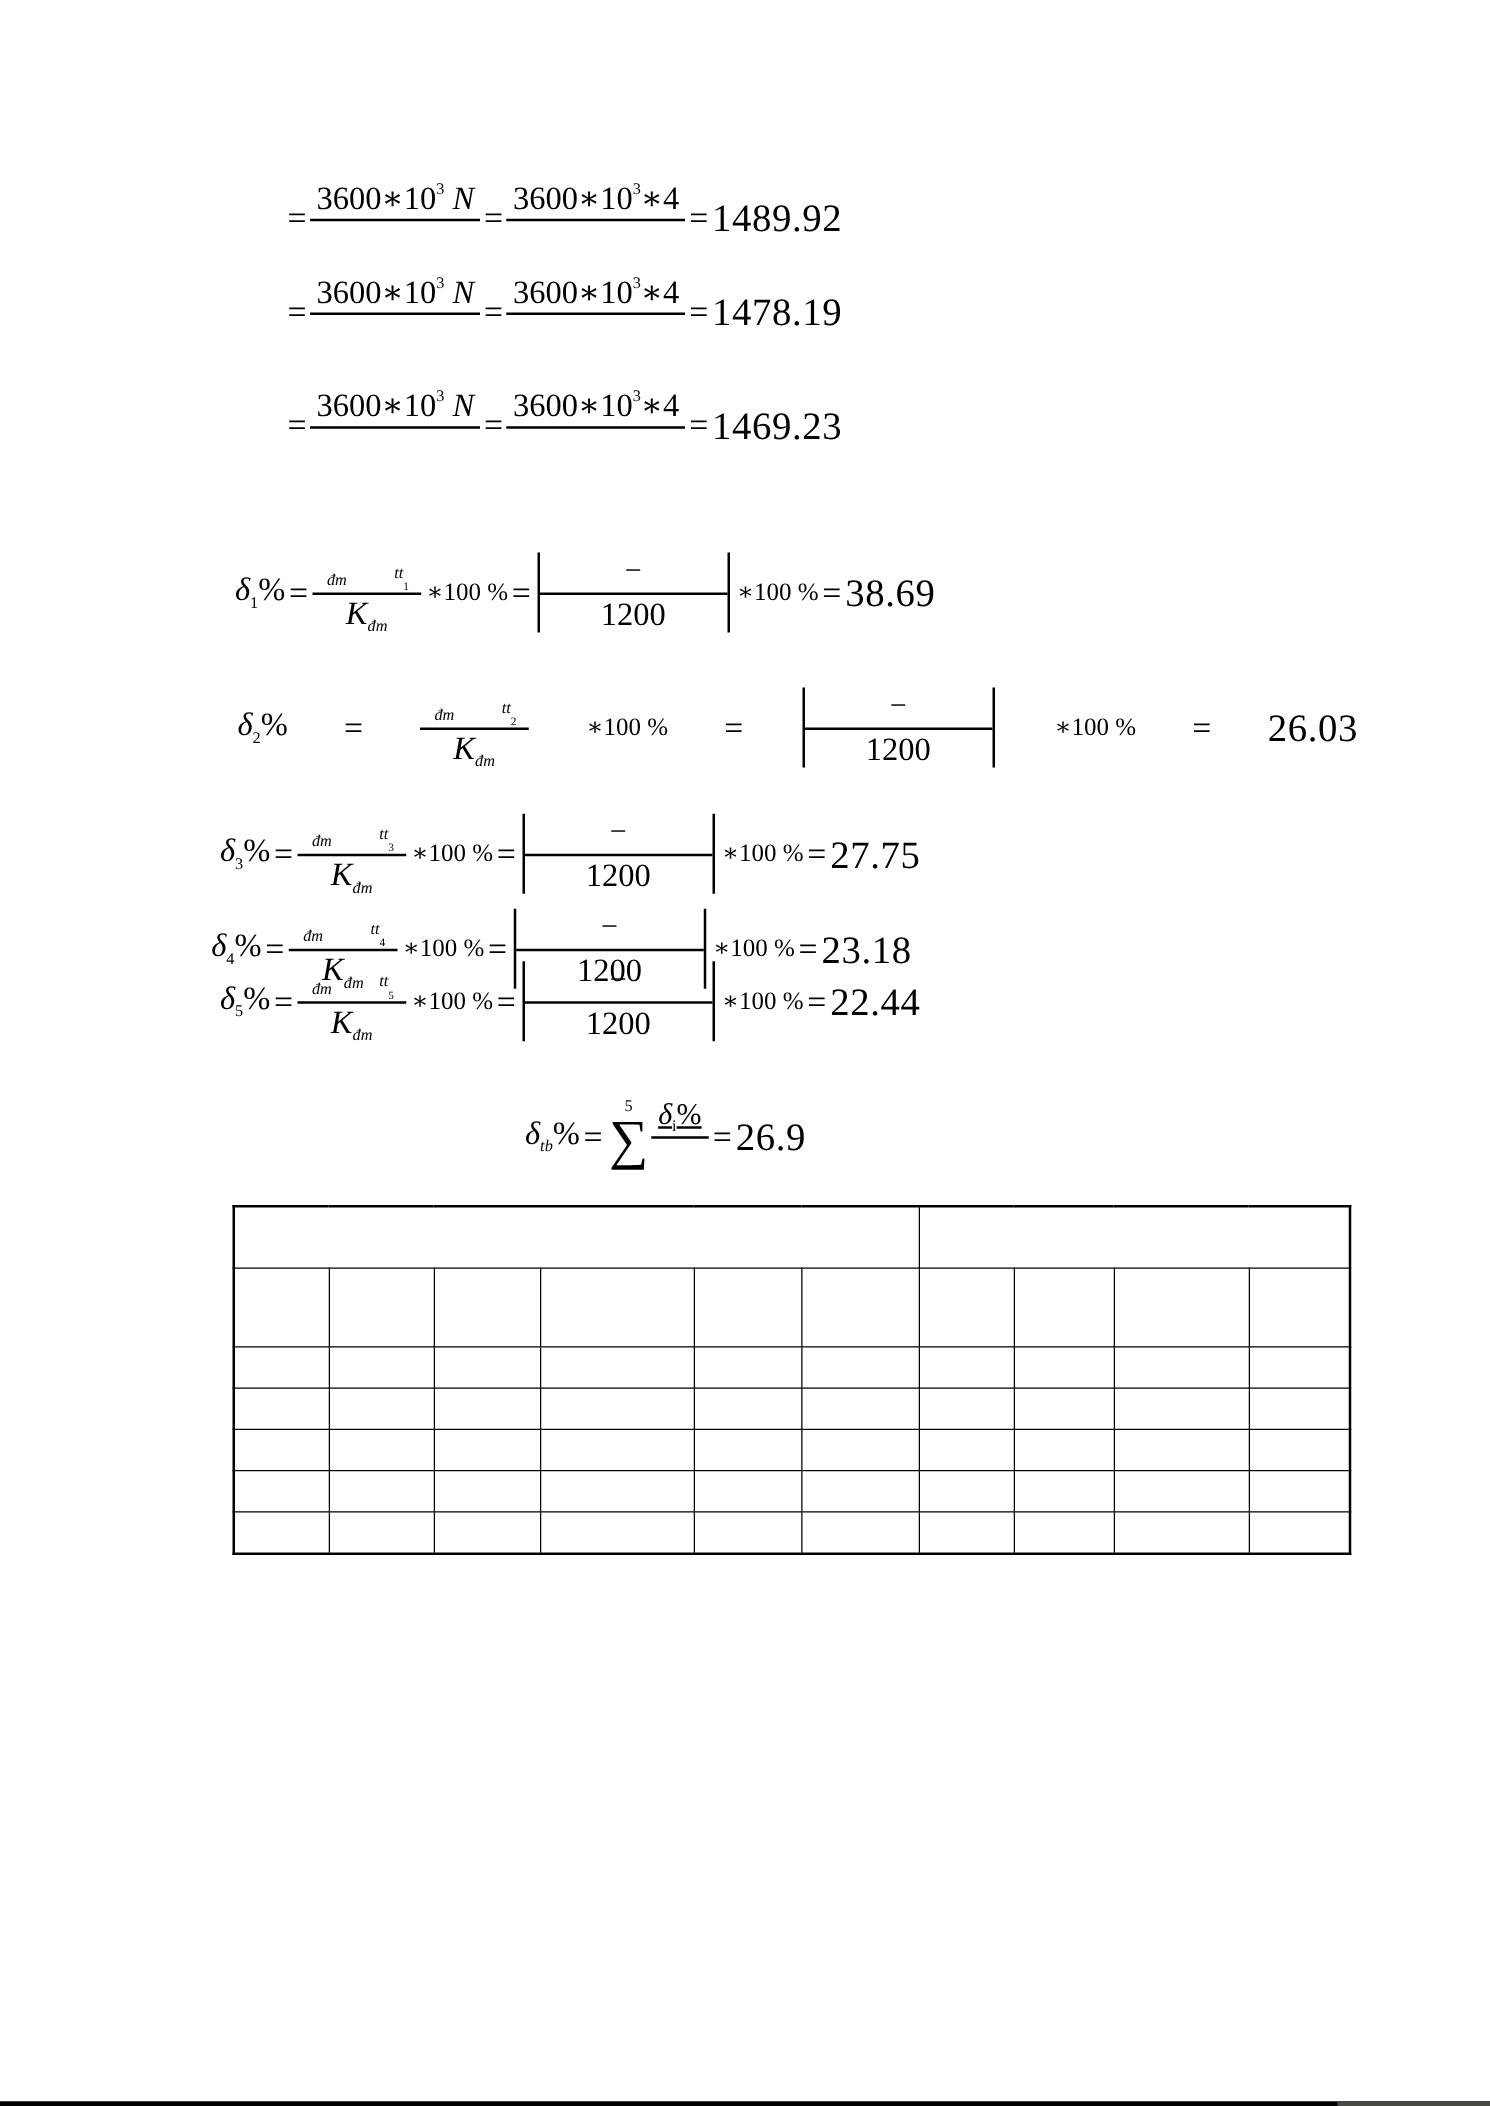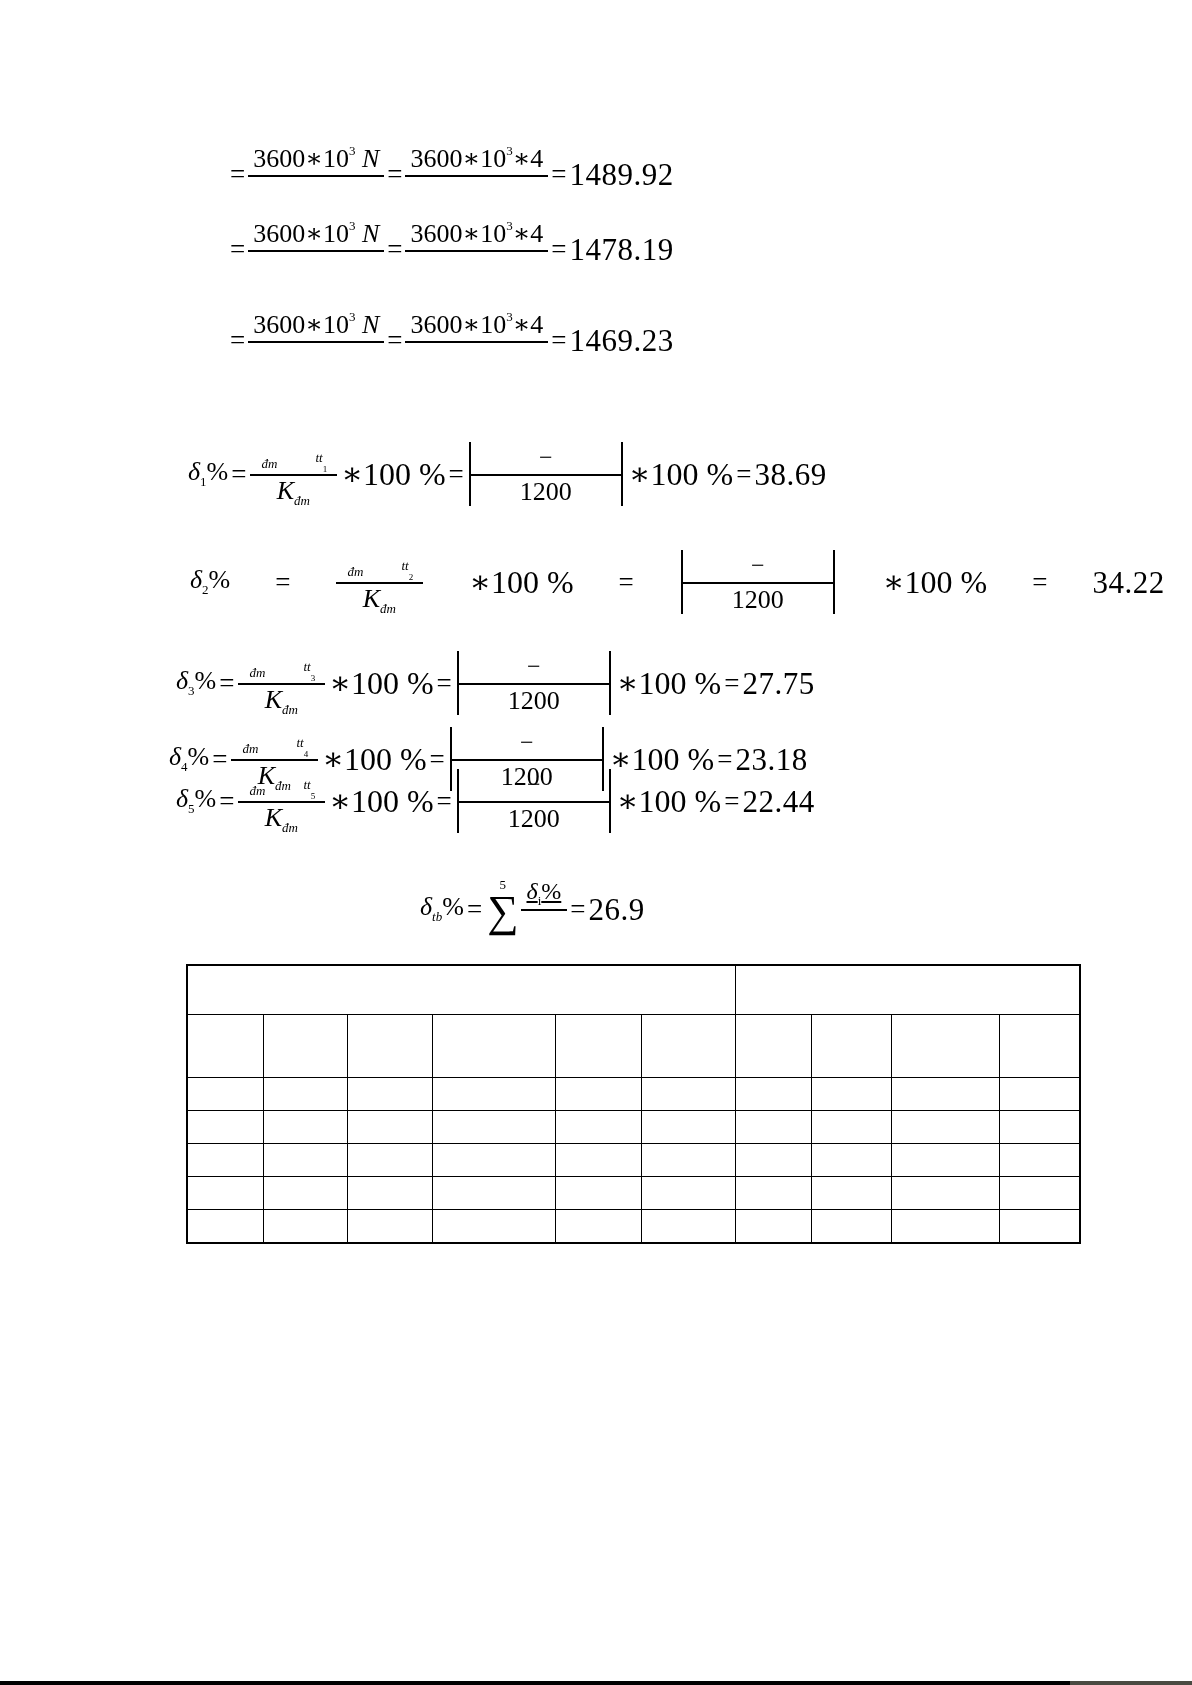--- a/index.html
+++ b/index.html
@@ -22,21 +22,21 @@
   
   .f1 .num{height:30px;padding:0 10px 4px 12px;}
   .ssub{font-size:13px;font-style:italic;}
   .f1 .spacer{display:inline-block;width:38px;}
   
   .absgrp{display:inline-flex;align-items:center;margin:0 2px;}
   .vbar{width:0;border-left:2px solid #000;height:64px;}
   .f2{width:150px;}
   .f2 .num{height:30px;padding-bottom:5px;font-size:24px;}
   .f2 .den{padding-top:3px;text-align:right;}
-  .mul{margin-left:4px;font-size:32px;}
+  .mul{margin-left:4px;font-size:20px;}
   
   .sigma{display:inline-flex;flex-direction:column;align-items:center;position:relative;top:-3px;margin:0 2px;}
   .sigma .s-sup{font-size:13px;line-height:12px;}
   .sigma .s-glyph{font-size:44px;line-height:42px;}
   .fsum .num{height:28px;padding:0 6px 2px 6px;font-size:24px;text-decoration:underline;}
   .fsum .den{height:26px;}
   
   table.grid{position:absolute;left:186px;top:964px;border-collapse:collapse;border:2px solid #000;table-layout:fixed;}
   table.grid td{border:1.5px solid #000;padding:0;}
   tr.hdr td{height:48px;}
@@ -164,21 +164,21 @@
       <span class="vbar"></span>
       <span class="frac f2">
         <span class="num">−</span>
         <span class="bar"></span>
         <span class="den">1200</span>
       </span>
       <span class="vbar"></span>
     </span>
     <span class="mul">∗100 %</span>
     <span class="op">=</span>
-    <span class="res">34.22</span>
+    <span class="res">26.03</span>
   </div>
 
   <div class="eq" style="left:176px;top:648px;">
     <span class="t"><i>δ</i><sub>3</sub><span>%</span></span>
     <span class="op">=</span>
     <span class="frac f1">
       <span class="num">
           <span class="ssub">đm</span>
           <span class="spacer"></span>
           <span class="t"><span class="ssub">tt</span><sub class="tinysub">3</sub></span>

